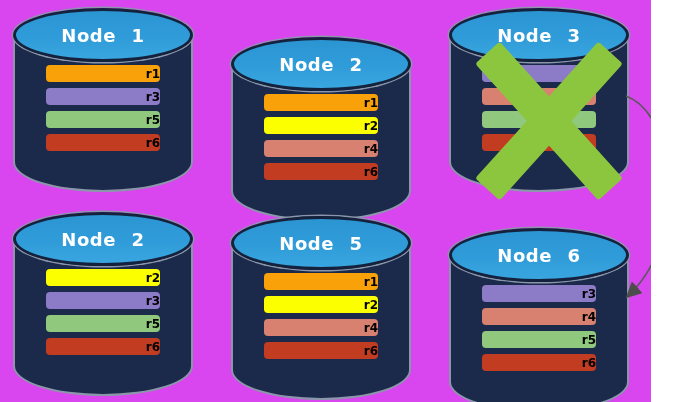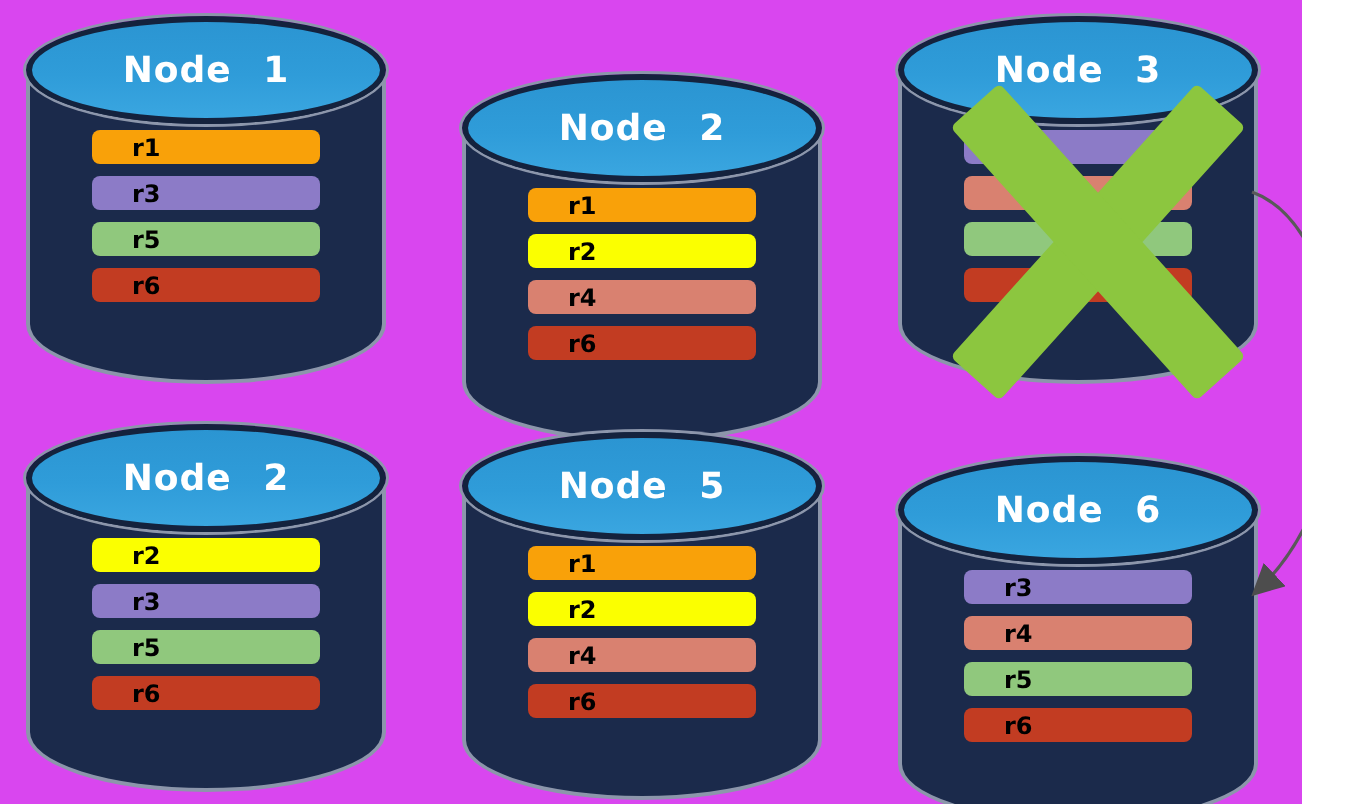--- a/index.html
+++ b/index.html
@@ -33,21 +33,21 @@
   .node-title {
     color:#ffffff; font-weight:bold; font-size:18px;
     letter-spacing:0.5px; word-spacing:9px; white-space:nowrap;
   }
   .records {
     position:absolute; top:57px; left:50%; transform:translateX(-50%);
     width:114px; z-index:3;
   }
   .record {
     height:17px; margin-bottom:6px; border-radius:4px;
-    display:flex; align-items:center; justify-content:flex-start;padding-left:20px;
+    display:flex; align-items:center; justify-content:flex-end;padding-left:20px;
   }
   .record span {
     color:#000000; font-weight:bold; font-size:12px; line-height:1;
   }
   .x-mark {
     position:absolute; left:487px; top:53px; width:123px; height:136px;
     z-index:6; pointer-events:none;
   }
   .x-arm {
     position:absolute; left:50%; top:50%;

